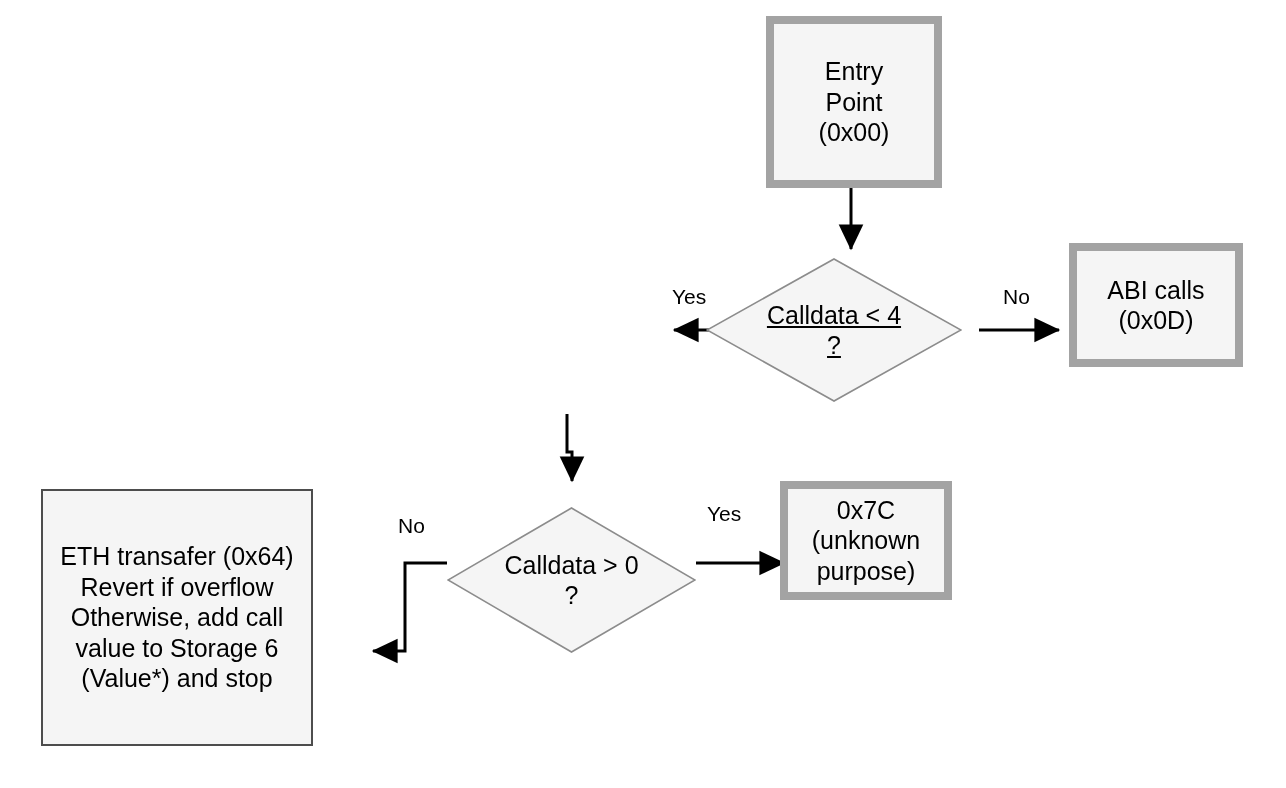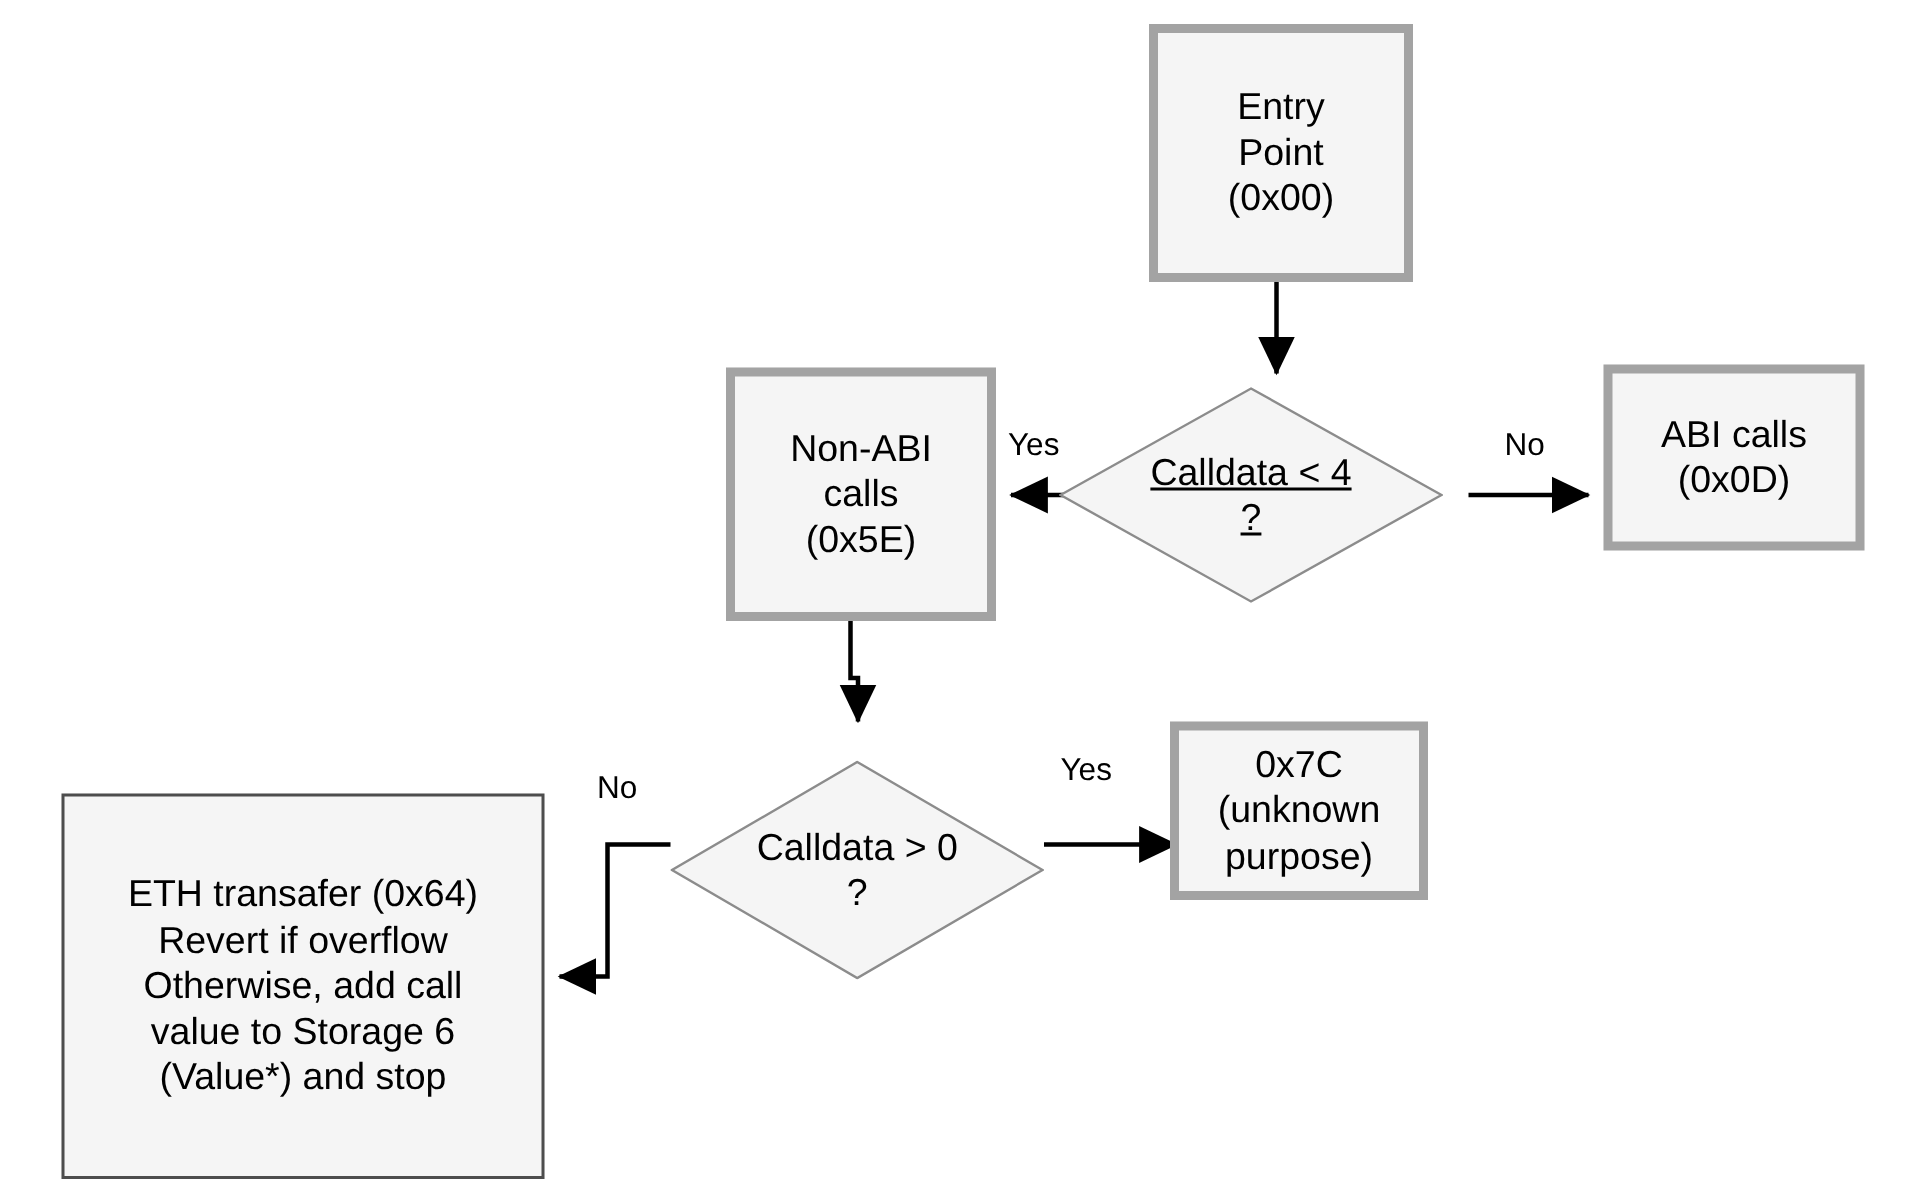--- a/index.html
+++ b/index.html
@@ -33,21 +33,21 @@
     align-items: center;
     justify-content: center;
     text-align: center;
     color: #000000;
     font-size: 25px;
     line-height: 1.22;
     white-space: pre-line;
   }
   .node.box {
     background: #f5f5f5;
-    border: 6px solid #a3a3a3;
+    border: 8px solid #a3a3a3;
   }
   .node.box.dark {
     border: 2px solid #4d4d4d;
   }
   .node.diamond {
     background: transparent;
     border: none;
   }
   .diamond-shape {
     position: absolute;
@@ -107,46 +107,41 @@
   </div>
 
   <div class="node diamond" style="left:706px; top:258px; width:256px; height:144px;text-decoration:underline;">
     <svg class="diamond-shape" viewBox="0 0 256 144" preserveAspectRatio="none">
       <polygon points="128,1 255,72 128,143 1,72" fill="#f5f5f5" stroke="#8c8c8c" stroke-width="1.6" vector-effect="non-scaling-stroke"></polygon>
     </svg>
     <span class="diamond-label">Calldata &lt; 4
 ?</span>
   </div>
 
-  <div class="node box" style="left:484px; top:245px; width:180px; height:169px;">
-    <span>Non-ABI
-calls
-(0x5E)</span>
-  </div>
 
   <div class="node box" style="left:1069px; top:243px; width:174px; height:124px;">
     <span>ABI calls
 (0x0D)</span>
   </div>
 
   <div class="node diamond" style="left:447px; top:507px; width:249px; height:146px;justify-content:center;">
     <svg class="diamond-shape" viewBox="0 0 249 146" preserveAspectRatio="none">
       <polygon points="124.5,1 248,73 124.5,145 1,73" fill="#f5f5f5" stroke="#8c8c8c" stroke-width="1.6" vector-effect="non-scaling-stroke"></polygon>
     </svg>
     <span class="diamond-label">Calldata &gt; 0
 ?</span>
   </div>
 
   <div class="node box" style="left:780px; top:481px; width:172px; height:119px;">
     <span>0x7C
 (unknown
 purpose)</span>
   </div>
 
-  <div class="node box dark" style="left:41px; top:489px; width:322px; height:257px;margin-top:40px;">
+  <div class="node box dark" style="left:41px; top:489px; width:272px; height:257px;">
     <span>ETH transafer (0x64)
 Revert if overflow
 Otherwise, add call
 value to Storage 6
 (Value*) and stop</span>
   </div>
 
   <div class="edge-label" style="left:672px; top:286px;">Yes</div>
 
   <div class="edge-label" style="left:1003px; top:286px;">No</div>

